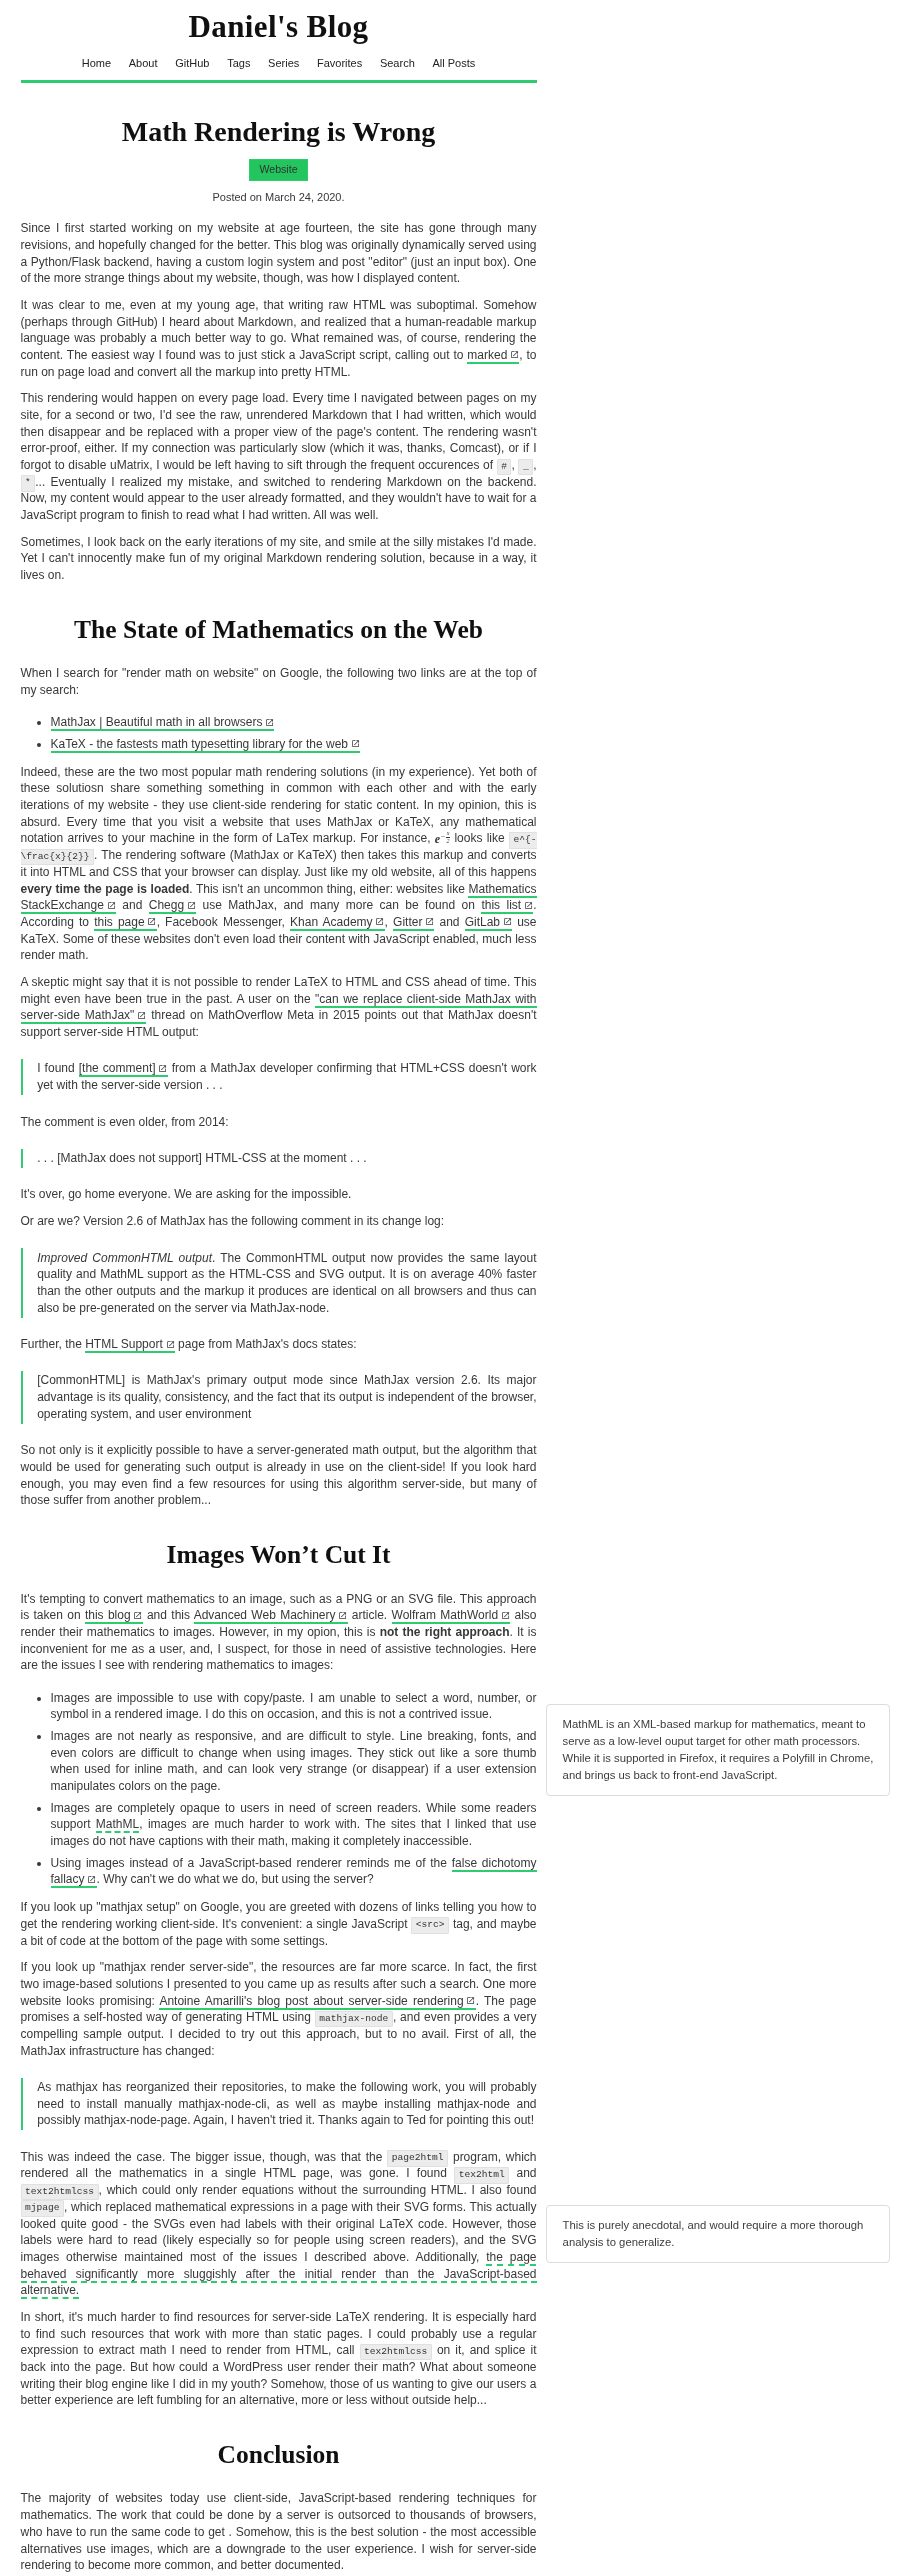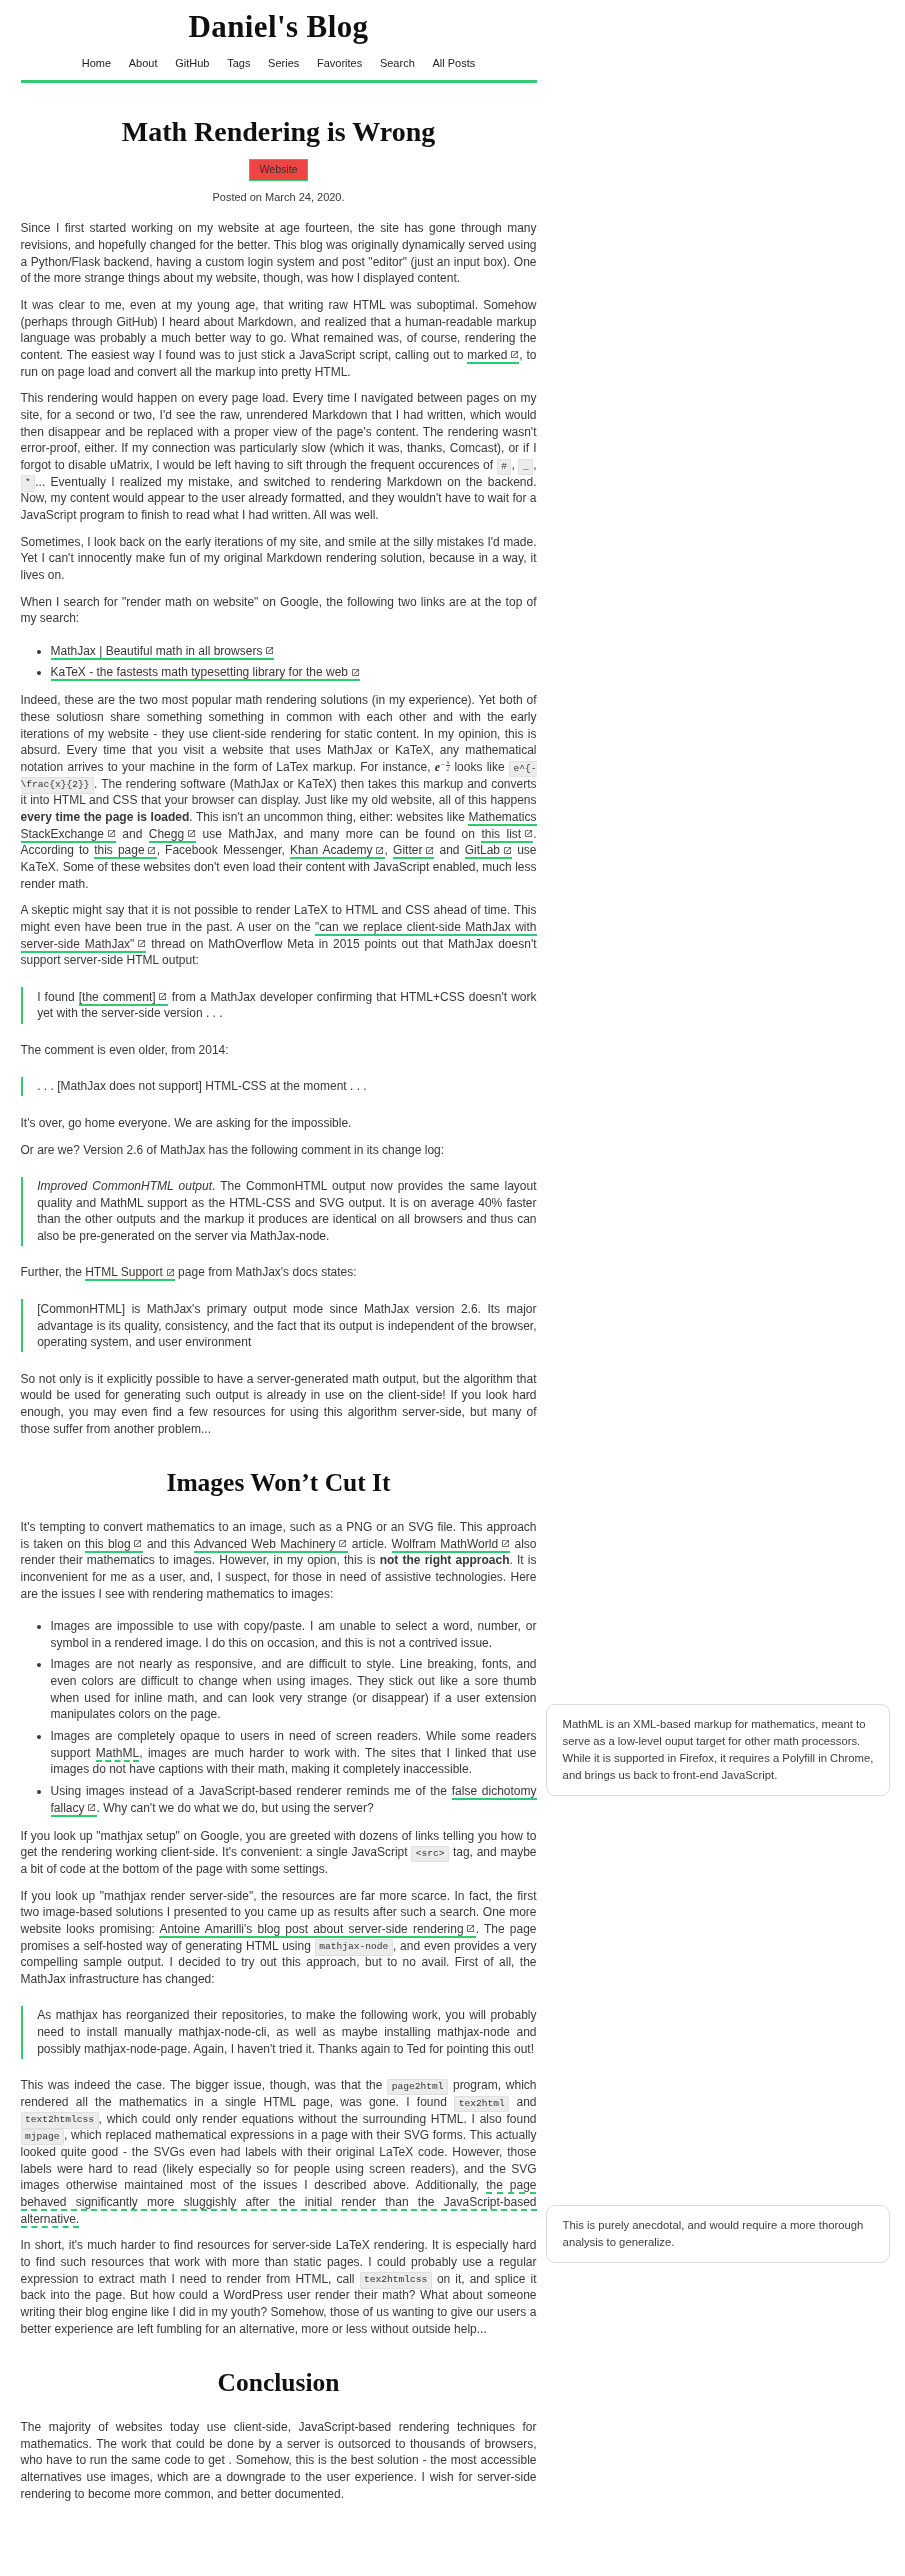--- a/index.html
+++ b/index.html
@@ -22,21 +22,21 @@
   .top-rule{height:3.5px;background:var(--accent);margin-top:10.6px;}
 
   
   h1{
     font-family:"Liberation Serif",serif;font-weight:700;font-size:28px;
     color:#101010;text-align:center;margin:33px 0 0;
   }
   .tag-row{text-align:center;margin-top:10.6px;}
   .tag{
     display:inline-block;border:0.7px solid var(--accent);
-    padding:3.5px 9.2px 4.2px;font-size:10.6px;color:#333;background:#ef4444;
+    padding:3.5px 9.2px 4.2px;font-size:10.6px;color:#333;background:#22c55e;
   }
   .posted{text-align:center;font-size:11px;margin-top:10.6px;}
 
   
   .content{margin-top:17px;font-size:12px;line-height:1.39;text-align:justify;}
   .content p{margin:0 0 10px;}
   .content h2{
     font-family:"Liberation Serif",serif;font-weight:700;font-size:25.5px;color:#101010;
     text-align:center;margin:31px 0 20px;line-height:1.2;
   }
@@ -69,21 +69,21 @@
   .math sup{font-size:7.8px;font-weight:normal;vertical-align:3.5px;}
   .mfrac{
     display:inline-flex;flex-direction:column;align-items:center;
     font-size:6px;line-height:1.05;vertical-align:middle;margin-left:0.7px;
   }
   .mnum{border-bottom:0.7px solid #333;padding:0 0.7px;}
 
   
   .sidenote{
     position:absolute;left:546px;width:311px;background:#fff;
-    border:0.7px solid #dcdcdc;border-radius:9px;padding:11.3px 15.6px;
+    border:0.7px solid #dcdcdc;border-radius:4px;padding:11.3px 15.6px;
     font-size:11.3px;line-height:1.5;color:#3c3c3c;text-align:left;
   }
 </style>
 </head>
 <body>
 
 <div class="page">
   <div class="col">
     <header>
       <div class="site-title">Daniel's Blog</div>
@@ -106,20 +106,21 @@
         <span class="tag">Website</span>
       </div>
       <div class="posted">Posted on March 24, 2020.</div>
       <div class="content">
           <p>Since I first started working on my website at age fourteen, the site has gone through many revisions, and hopefully changed for the better. This blog was originally dynamically served using a Python/Flask backend, having a custom login system and post "editor" (just an input box). One of the more strange things about my website, though, was how I displayed content.</p>
           <p>It was clear to me, even at my young age, that writing raw HTML was suboptimal. Somehow (perhaps through GitHub) I heard about Markdown, and realized that a human-readable markup language was probably a much better way to go. What remained was, of course, rendering the content. The easiest way I found was to just stick a JavaScript script, calling out to <a class="lnk" href="#">marked<svg viewBox="0 0 24 24" class="ext">
                 <path d="M19 19H5V5h7V3H5c-1.1 0-2 .9-2 2v14c0 1.1.9 2 2 2h14c1.1 0 2-.9 2-2v-7h-2v7zM14 3v2h3.59l-9.83 9.83 1.41 1.41L19 6.41V10h2V3h-7z" fill="currentColor"></path>
               </svg></a>, to run on page load and convert all the markup into pretty HTML.</p>
           <p>This rendering would happen on every page load. Every time I navigated between pages on my site, for a second or two, I'd see the raw, unrendered Markdown that I had written, which would then disappear and be replaced with a proper view of the page's content. The rendering wasn't error-proof, either. If my connection was particularly slow (which it was, thanks, Comcast), or if I forgot to disable uMatrix, I would be left having to sift through the frequent occurences of <code>#</code>, <code>_</code>, <code>*</code>... Eventually I realized my mistake, and switched to rendering Markdown on the backend. Now, my content would appear to the user already formatted, and they wouldn't have to wait for a JavaScript program to finish to read what I had written. All was well.</p>
           <p>Sometimes, I look back on the early iterations of my site, and smile at the silly mistakes I'd made. Yet I can't innocently make fun of my original Markdown rendering solution, because in a way, it lives on.</p>
+          <h2>The State of Mathematics on the Web</h2>
           <p>When I search for "render math on website" on Google, the following two links are at the top of my search:</p>
           <ul>
             <li><a class="lnk" href="#">MathJax | Beautiful math in all browsers<svg viewBox="0 0 24 24" class="ext">
                   <path d="M19 19H5V5h7V3H5c-1.1 0-2 .9-2 2v14c0 1.1.9 2 2 2h14c1.1 0 2-.9 2-2v-7h-2v7zM14 3v2h3.59l-9.83 9.83 1.41 1.41L19 6.41V10h2V3h-7z" fill="currentColor"></path>
                 </svg></a></li>
             <li><a class="lnk" href="#">KaTeX - the fastests math typesetting library for the web<svg viewBox="0 0 24 24" class="ext">
                   <path d="M19 19H5V5h7V3H5c-1.1 0-2 .9-2 2v14c0 1.1.9 2 2 2h14c1.1 0 2-.9 2-2v-7h-2v7zM14 3v2h3.59l-9.83 9.83 1.41 1.41L19 6.41V10h2V3h-7z" fill="currentColor"></path>
                 </svg></a></li>
           </ul>
           <p>Indeed, these are the two most popular math rendering solutions (in my experience). Yet both of these solutiosn share something something in common with each other and with the early iterations of my website - they use client-side rendering for static content. In my opinion, this is absurd. Every time that you visit a website that uses MathJax or KaTeX, any mathematical notation arrives to your machine in the form of LaTex markup. For instance, <span class="math"><i>e</i><sup>−<span class="mfrac">

